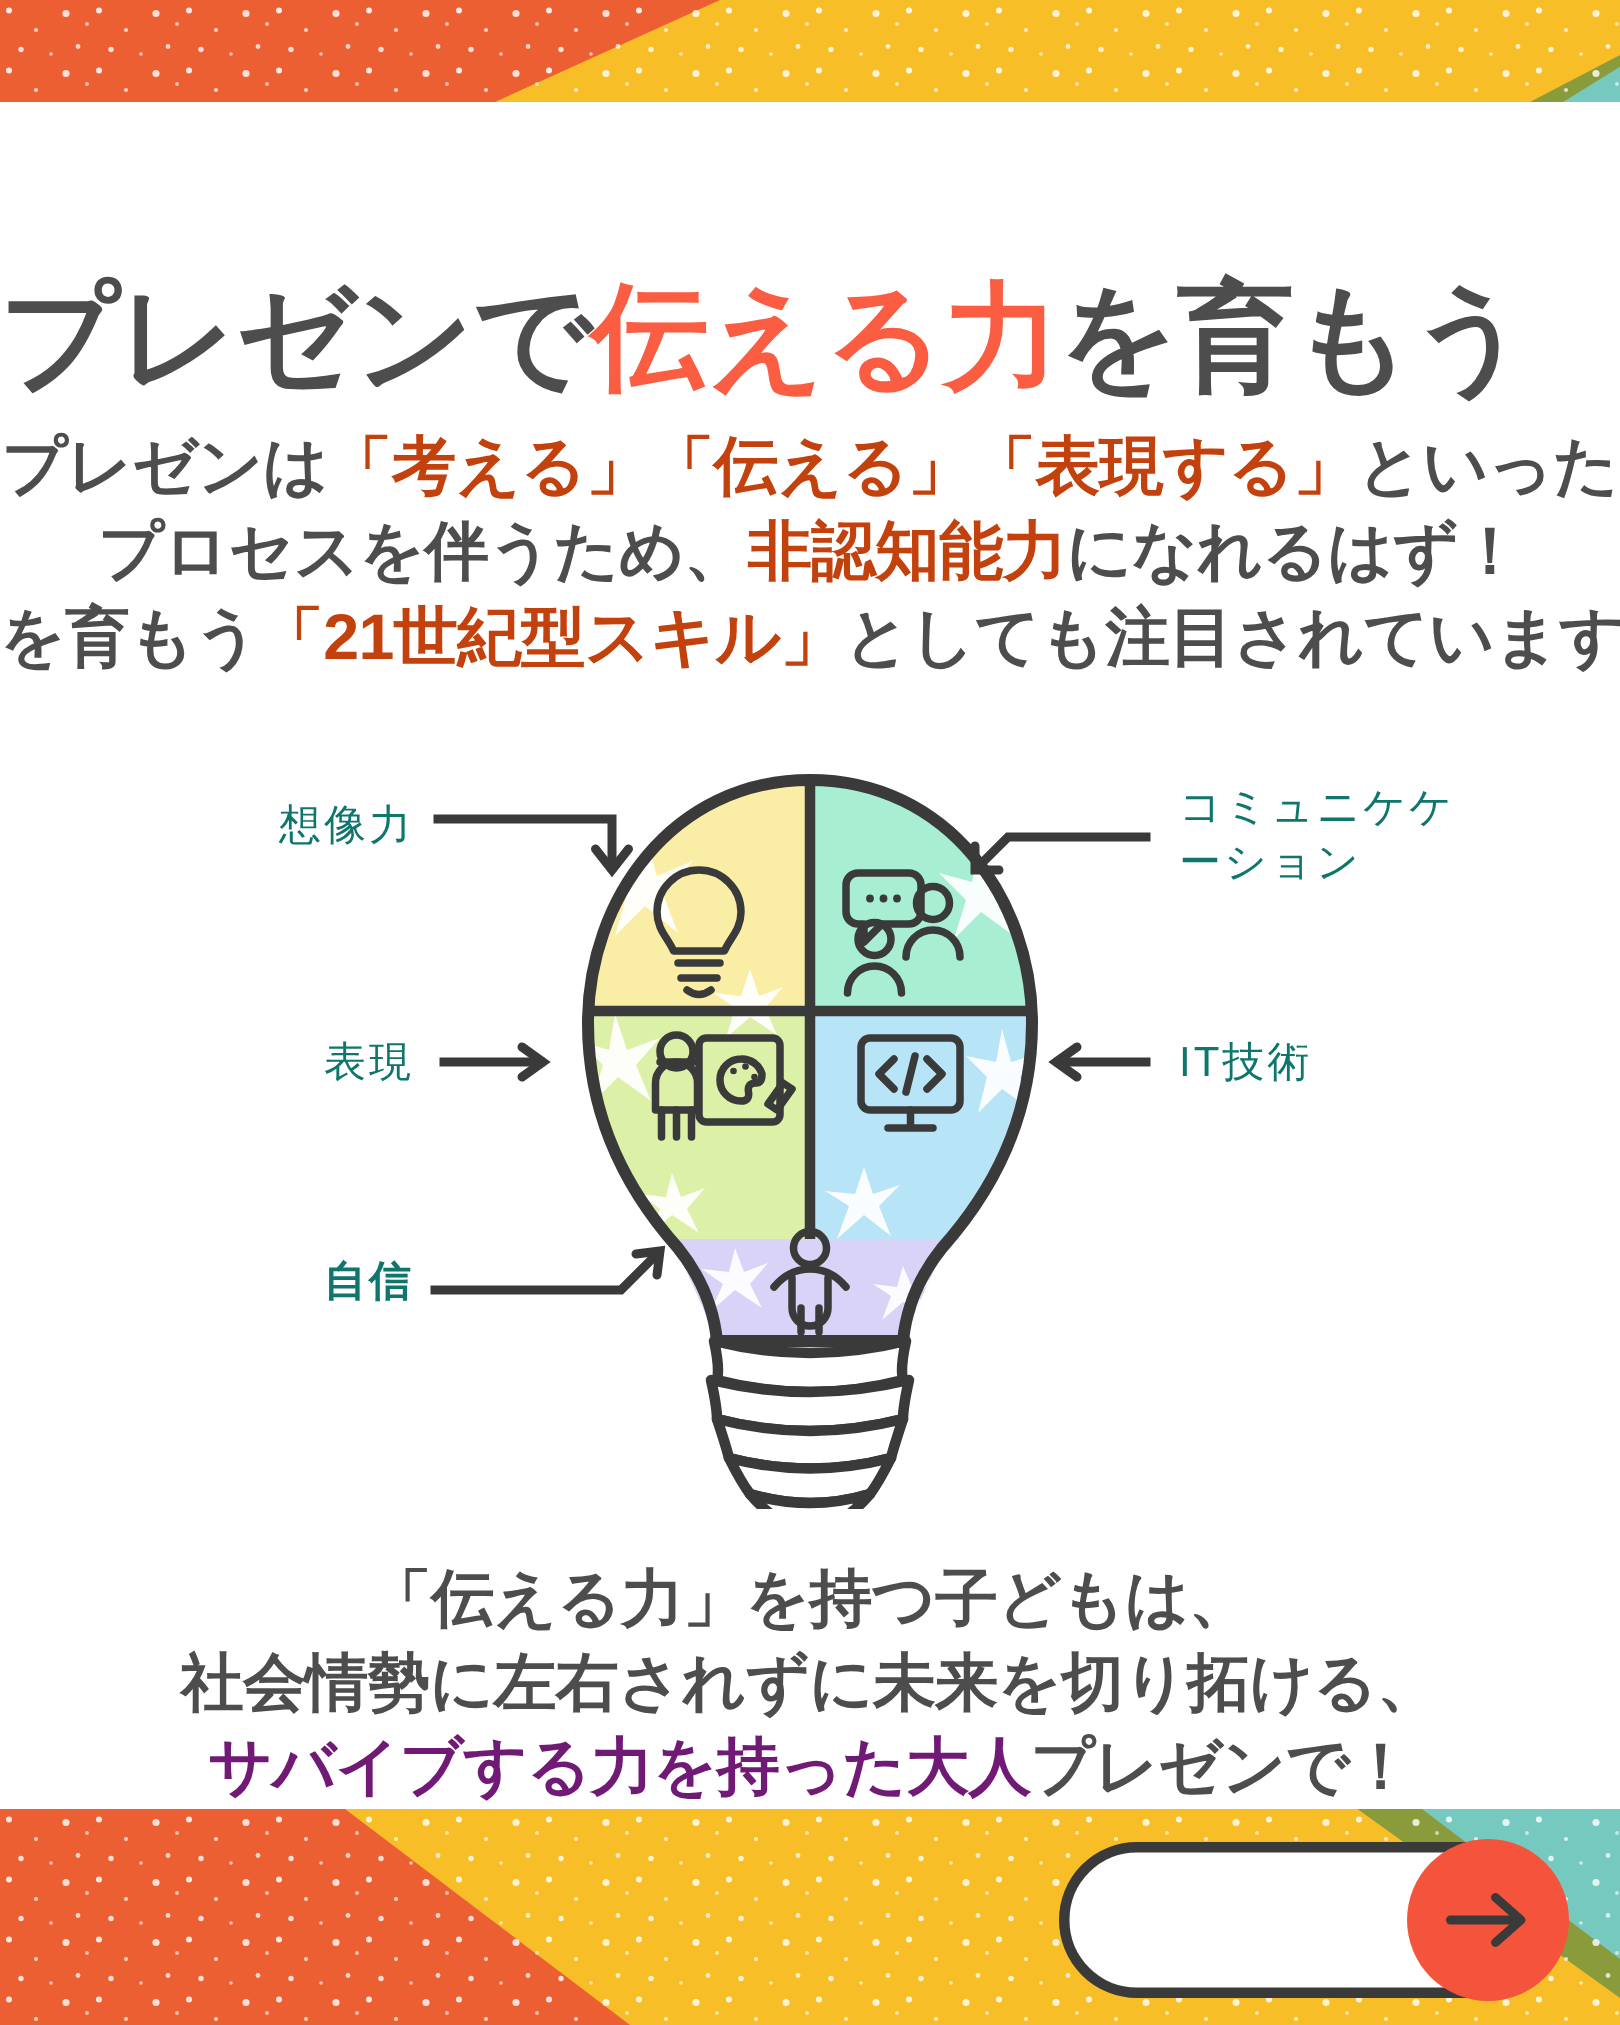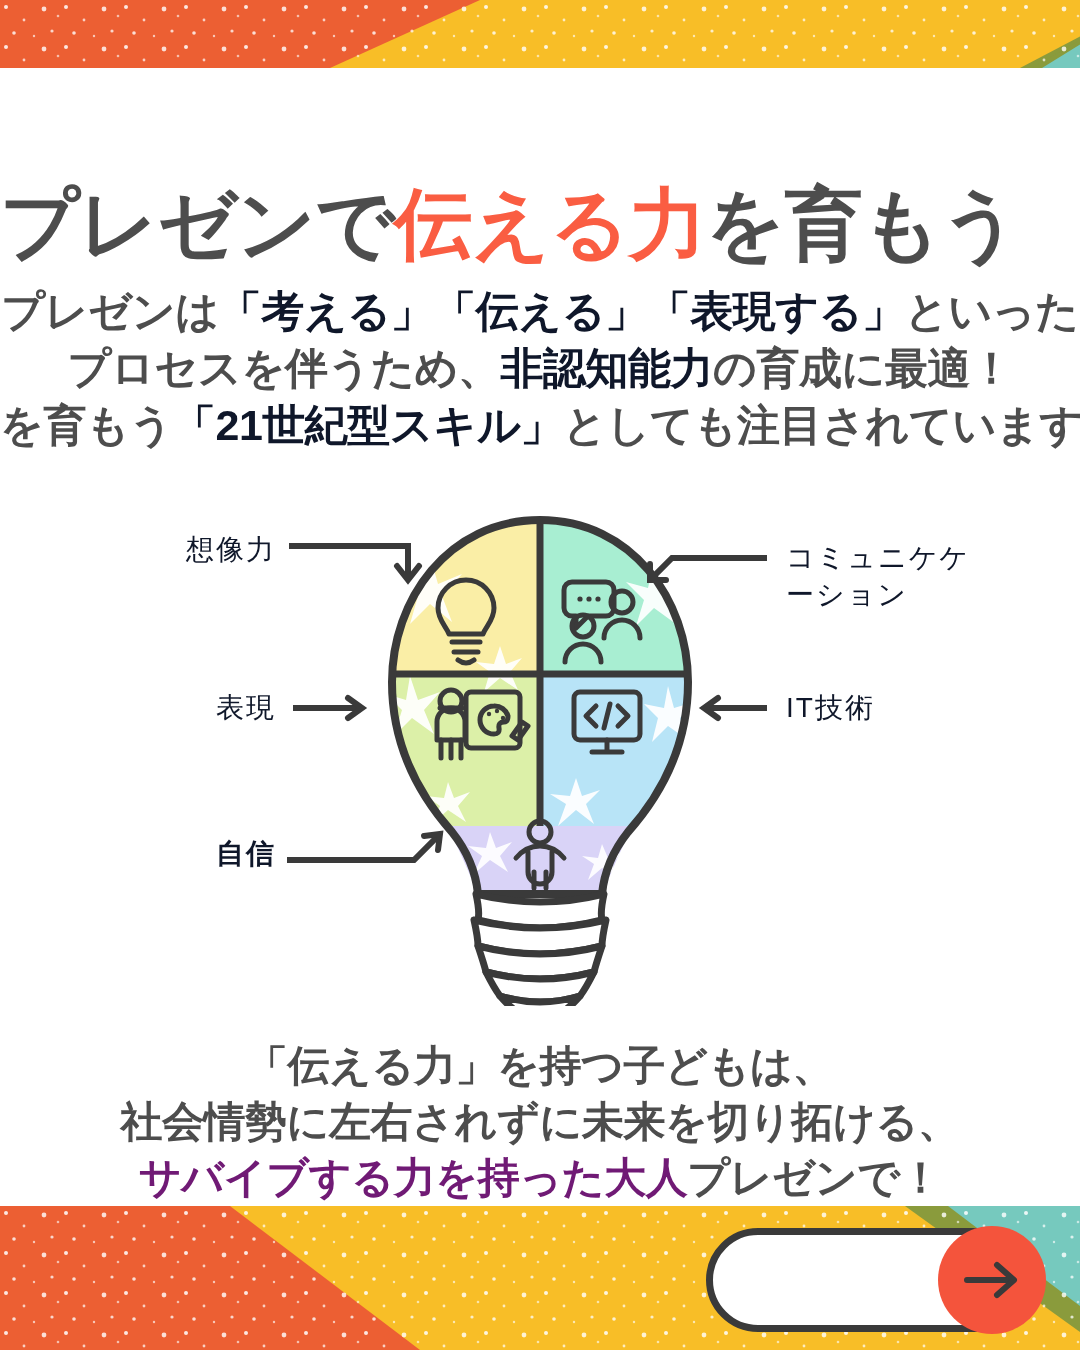--- a/index.html
+++ b/index.html
@@ -50,45 +50,45 @@
     left: 0;
     width: 1080px;
     text-align: center;
     font-size: 43px;
     font-weight: 700;
     color: #4d4d4d;
     line-height: 1.32;
     letter-spacing: -0.5px;
     white-space: nowrap;
   }
-  #lead .hl { color: #0f172a; }
+  #lead .hl { color: #c2410c; }
   #lead .lead-line { display: block; }
 
   
   #diagram {
     position: absolute;
     top: 496px;
     left: 0;
     width: 1080px;
     height: 510px;
   }
   #diagram svg { display: block; }
 
   .dlabel {
     position: absolute;
     font-size: 28px;
-    color: #0f172a;
+    color: #0f766e;
     line-height: 1.32;
     letter-spacing: 2px;
     white-space: pre-line;
   }
   #label-imagination { top: 36px; left: 186px; }
   #label-expression  { top: 194px; left: 216px; }
   #label-confidence  { top: 340px; left: 216px; font-weight: bold; }
-  #label-communication { top: 24px; left: 786px; margin-top: 20px; }
+  #label-communication { top: 24px; left: 786px; }
   #label-it          { top: 194px; left: 786px; }
 
   
   #closing {
     position: absolute;
     top: 1027px;
     left: 0;
     width: 1080px;
     text-align: center;
     font-size: 42px;
@@ -173,21 +173,21 @@
         <polygon points="1152,0 1080,0 1080,68 1042,68" fill="#76c9be"></polygon>
         <rect x="0" y="0" width="1080" height="68" fill="url(#speckle)"></rect>
       </g>
     </svg>
   </div>
 
   <h1 id="title"><span>プレゼンで</span><span class="hl">伝える力</span><span>を育もう</span></h1>
 
   <div id="lead">
     <span class="lead-line"><span>プレゼンは</span><span class="hl">「考える」「伝える」「表現する」</span><span>といった</span></span>
-    <span class="lead-line"><span>プロセスを伴うため、</span><span class="hl">非認知能力</span><span>の育成に最適！</span></span>
+    <span class="lead-line"><span>プロセスを伴うため、</span><span class="hl">非認知能力</span><span>になれるはず！</span></span>
     <span class="lead-line"><span>を育もう</span><span class="hl">「21世紀型スキル」</span><span>としても注目されています。</span></span>
   </div>
 
   <div id="diagram">
 
     <svg width="1080" height="510" viewBox="0 0 1080 510" aria-hidden="true">
       <defs>
         <clipPath id="bulbGlassClip">
           <path d="M540 24
                    C 448 24 392 104 392 186

